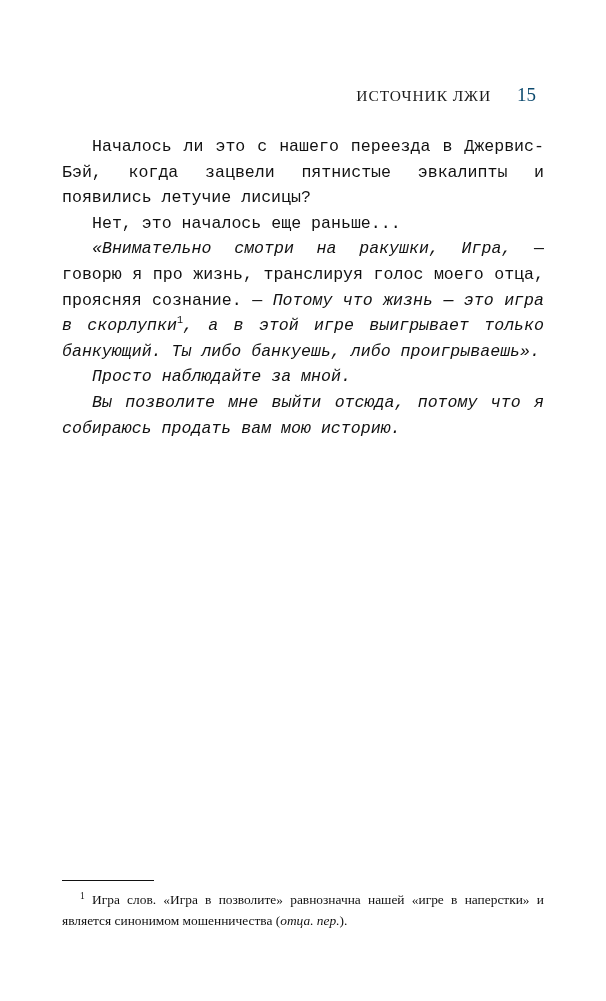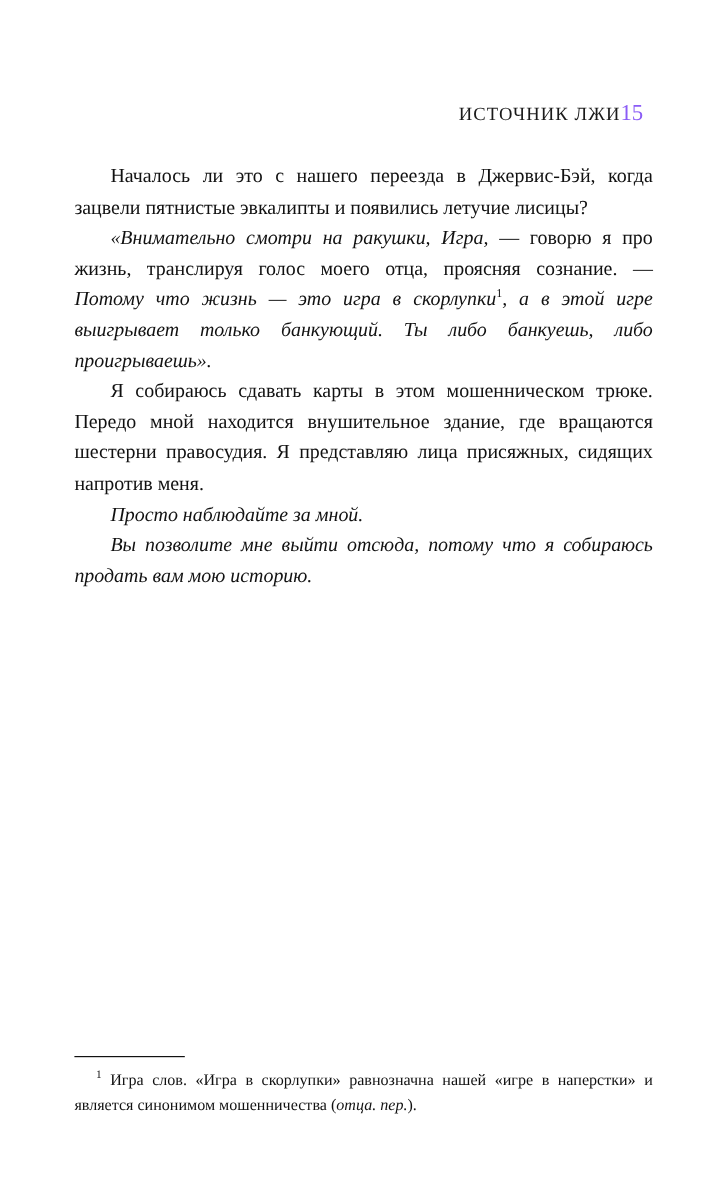--- a/index.html
+++ b/index.html
@@ -37,31 +37,33 @@
   }
   .running-title {
     font-size: 15.5px;
     letter-spacing: 0.9px;
     text-transform: uppercase;
     color: #1a1a1a;
     font-family: "Liberation Serif", "DejaVu Serif", serif;
   }
   .page-number {
     font-size: 19px;
-    color: #8b5cf6;
+    margin-left: 26px;
+    color: #0c4a6e;
   }
 
   
   .body-text {
     margin-top: 24px;
     font-size: 16.6px;
     line-height: 25.6px;
     text-align: justify;
     text-justify: inter-word;
     hyphens: manual;
+    font-family: Liberation Mono, monospace;
   }
   .body-text p {
     margin: 0;
     text-indent: 30px;
   }
   .italic {
     font-style: italic;
   }
   sup.fn {
     font-size: 10px;
@@ -103,28 +105,28 @@
 
 <div class="page">
 
   <div class="running-head">
     <span class="running-title">ИСТОЧНИК ЛЖИ</span>
     <span class="page-number">15</span>
   </div>
 
   <div class="body-text">
     <p>Началось ли это с нашего переезда в Джервис-Бэй, когда зацвели пятнистые эвкалипты и появились летучие лисицы?</p>
+    <p>Нет, это началось еще раньше...</p>
     <p>
       <span class="italic">«Внимательно смотри на ракушки, Игра, </span><span>— говорю я про жизнь, транслируя голос моего отца, проясняя сознание. — </span><span class="italic">Потому что жизнь — это игра в скорлупки</span><sup class="fn">1</sup><span class="italic">, а в этой игре выигрывает только банкующий. Ты либо банкуешь, либо проигрываешь».</span>
     </p>
-    <p>Я собираюсь сдавать карты в этом мошенническом трюке. Передо мной находится внушительное здание, где вращаются шестерни правосудия. Я представляю лица присяжных, сидящих напротив меня.</p>
     <p class="italic">Просто наблюдайте за мной.</p>
     <p class="italic">Вы позволите мне выйти отсюда, потому что я собираюсь продать вам мою историю.</p>
   </div>
 
   <div class="footnote-area">
     <div class="footnote-rule"></div>
     <div class="footnote-text">
-      <p><span class="footnote-marker">1</span><span> Игра слов. «Игра в скорлупки» равнозначна нашей «игре в наперстки» и является синонимом мошенничества (</span><span class="italic">отца. пер.</span><span>).</span></p>
+      <p><span class="footnote-marker">1</span><span> Игра слов. «Игра в позволите» равнозначна нашей «игре в наперстки» и является синонимом мошенничества (</span><span class="italic">отца. пер.</span><span>).</span></p>
     </div>
   </div>
 
 </div>
 
 </body></html>

